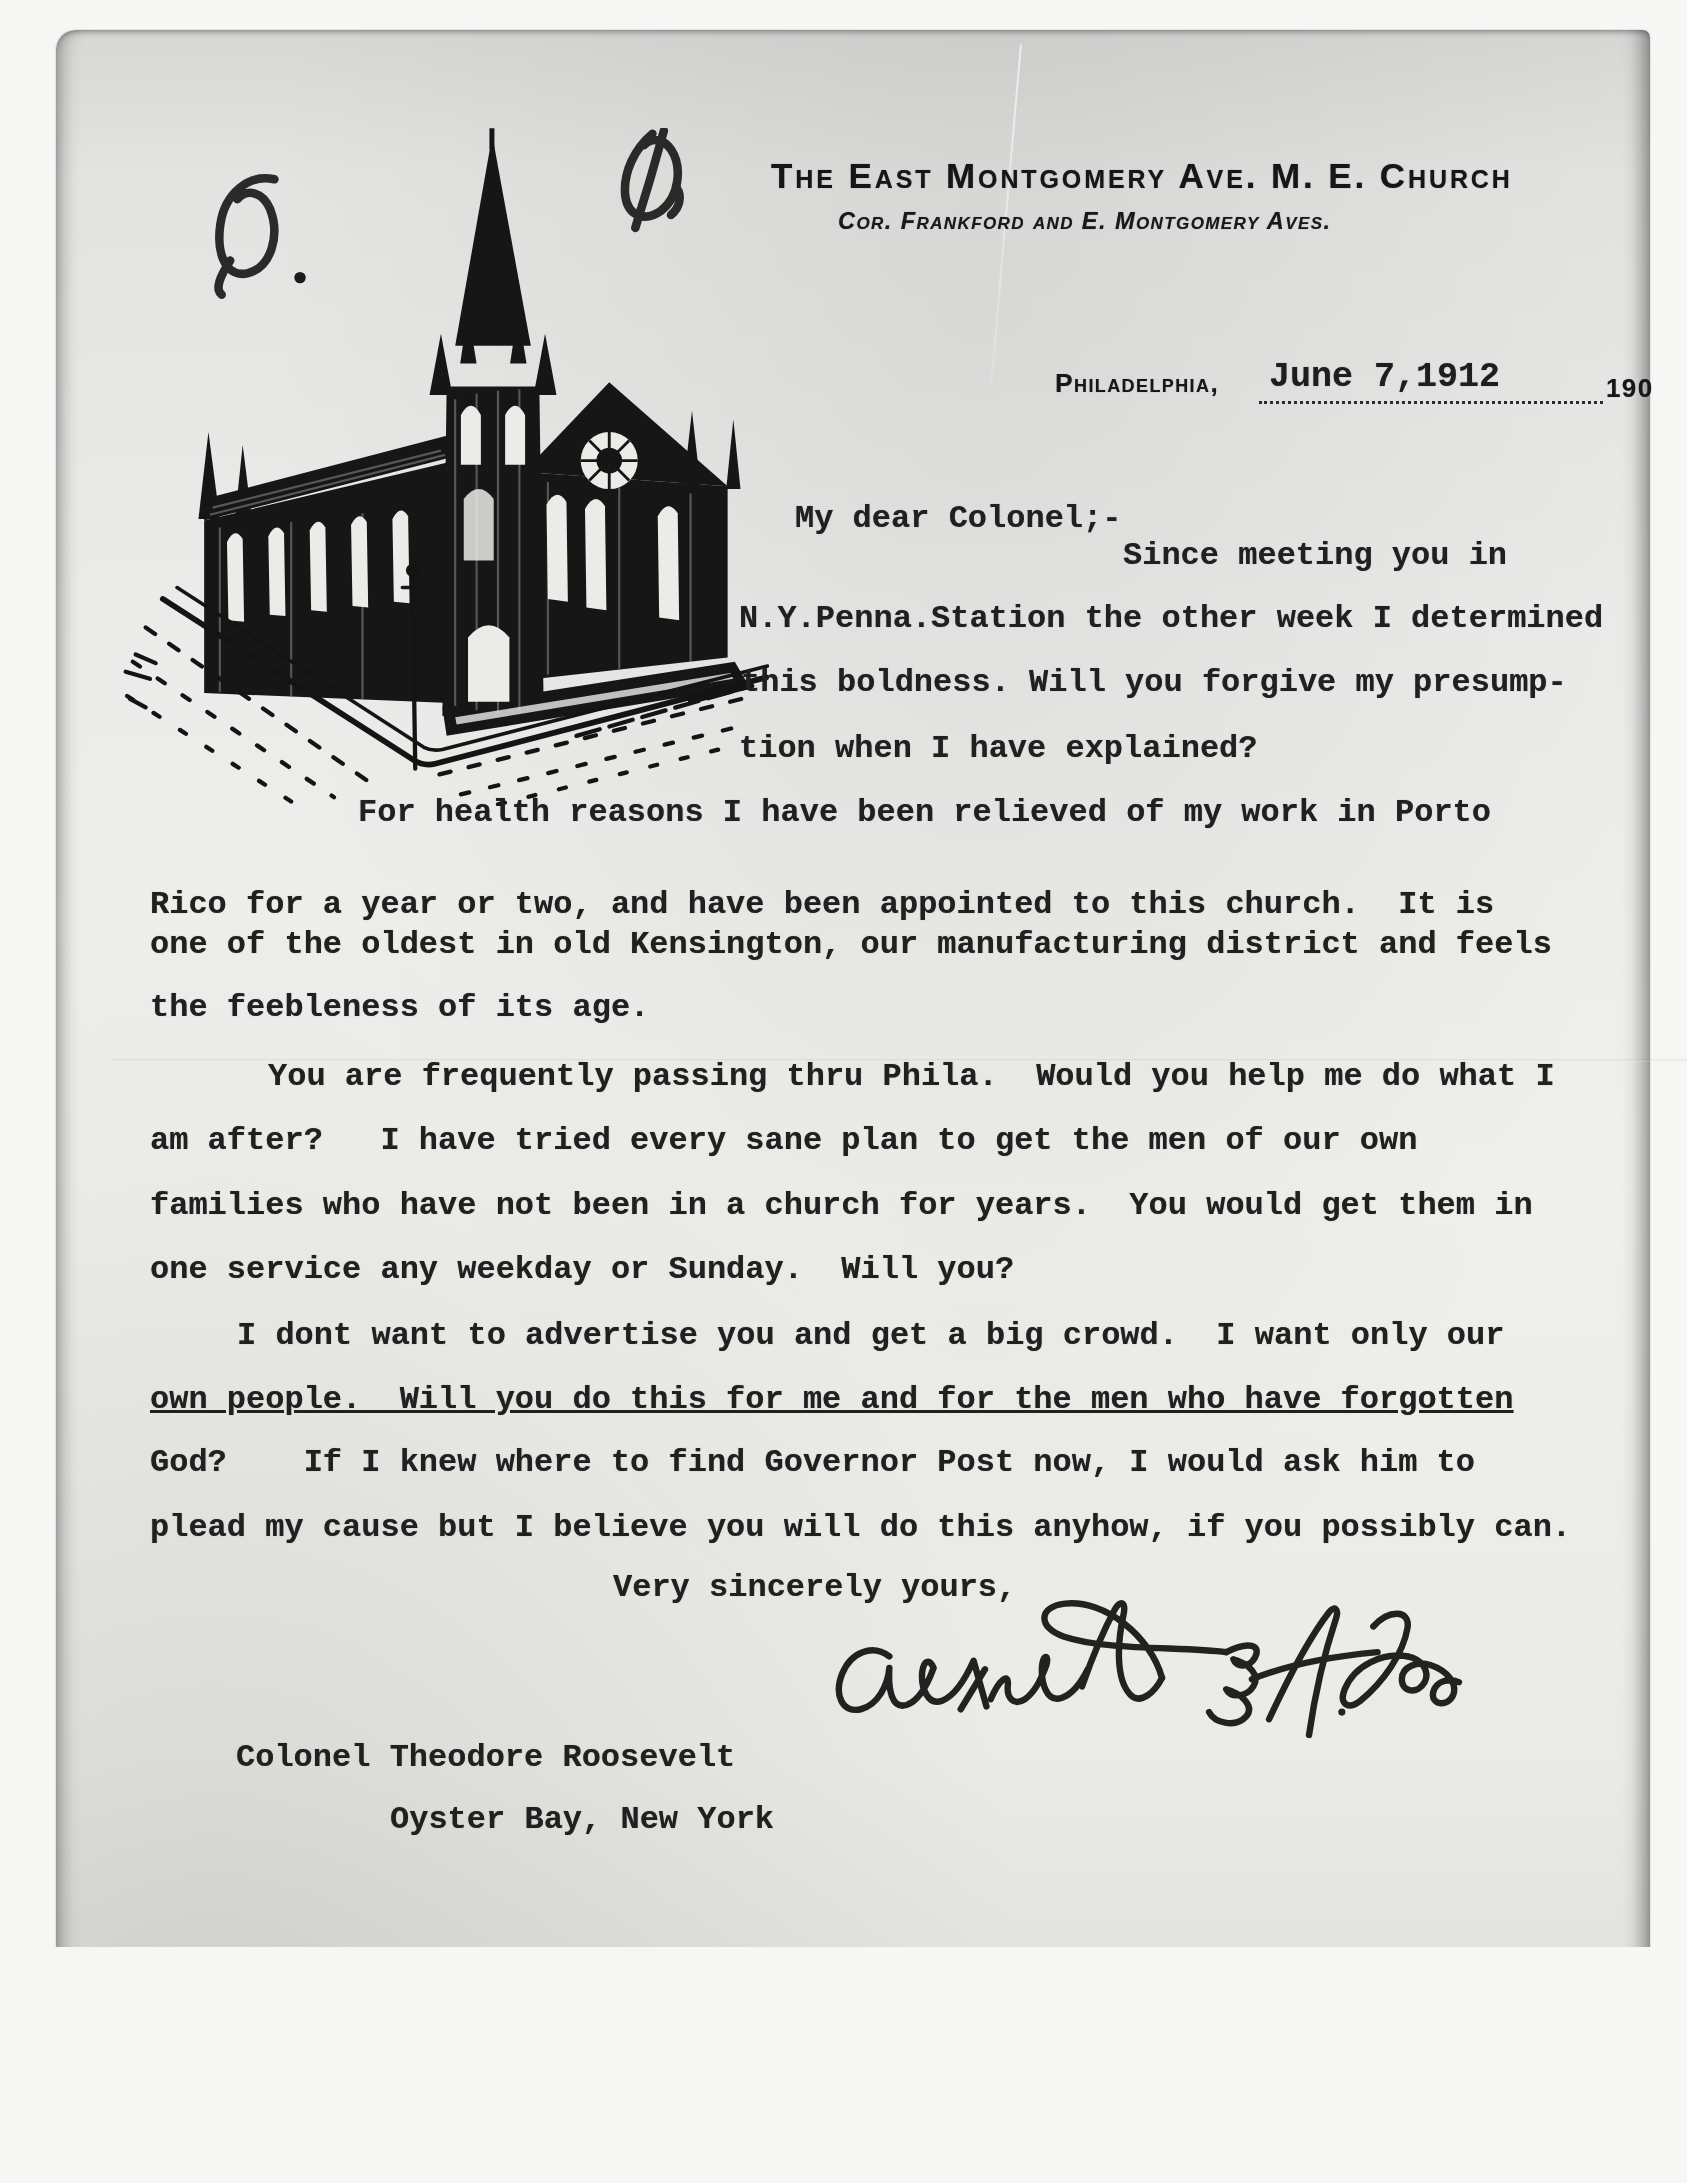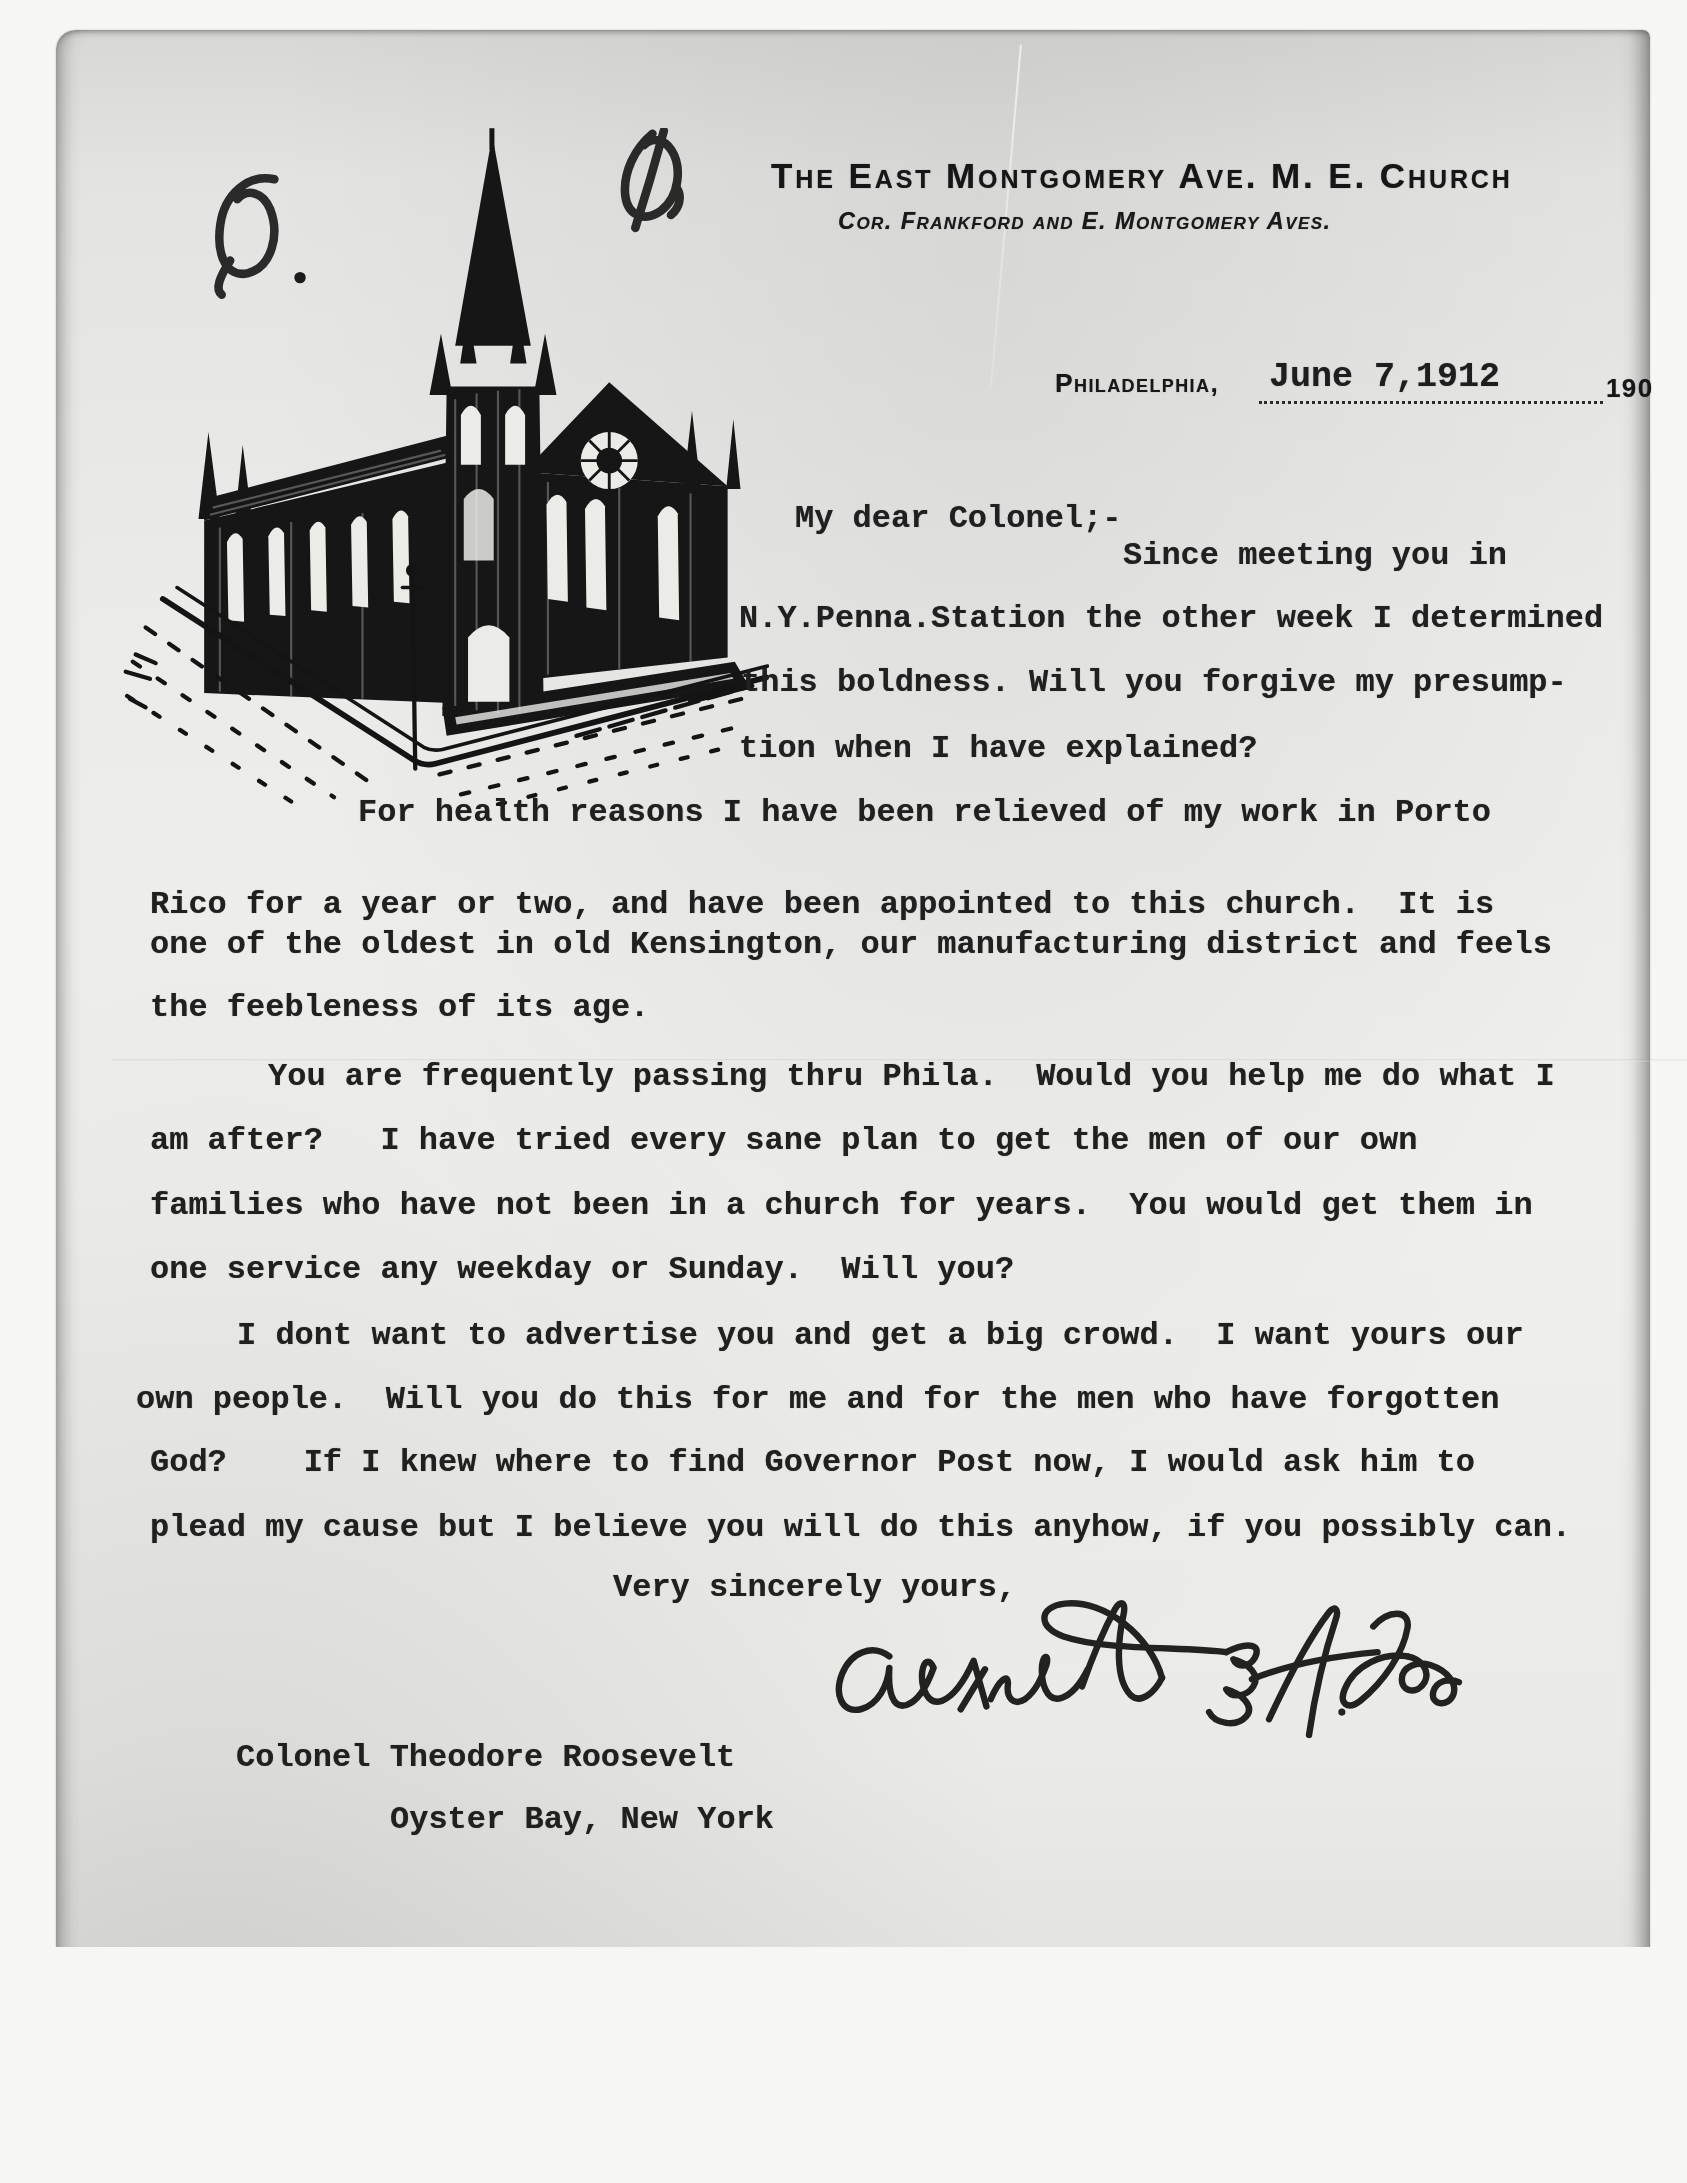--- a/index.html
+++ b/index.html
@@ -167,22 +167,22 @@
         <div class="type-line" style="left: 685px; top: 637px;">this boldness. Will you forgive my presump-</div>
         <div class="type-line" style="left: 683px; top: 703px;">tion when I have explained?</div>
         <div class="type-line" style="left: 302px; top: 767px;">For health reasons I have been relieved of my work in Porto</div>
         <div class="type-line" style="left: 94px; top: 831px; margin-top: 28px;">Rico for a year or two, and have been appointed to this church.  It is</div>
         <div class="type-line" style="left: 94px; top: 899px;">one of the oldest in old Kensington, our manufacturing district and feels</div>
         <div class="type-line" style="left: 94px; top: 962px;">the feebleness of its age.</div>
         <div class="type-line" style="left: 212px; top: 1031px; font-family: Liberation Mono, monospace;">You are frequently passing thru Phila.  Would you help me do what I</div>
         <div class="type-line" style="left: 94px; top: 1095px;">am after?   I have tried every sane plan to get the men of our own</div>
         <div class="type-line" style="left: 94px; top: 1160px;">families who have not been in a church for years.  You would get them in</div>
         <div class="type-line" style="left: 94px; top: 1224px;">one service any weekday or Sunday.  Will you?</div>
-        <div class="type-line" style="left: 181px; top: 1290px;">I dont want to advertise you and get a big crowd.  I want yours our</div>
-        <div class="type-line" style="left: 80px; top: 1354px;">own people.  Will you do this for me and for the men who have forgotten</div>
+        <div class="type-line" style="left: 181px; top: 1290px;">I dont want to advertise you and get a big crowd.  I want only our</div>
+        <div class="type-line" style="left: 94px; top: 1354px; text-decoration: underline;">own people.  Will you do this for me and for the men who have forgotten</div>
         <div class="type-line" style="left: 94px; top: 1417px;">God?    If I knew where to find Governor Post now, I would ask him to</div>
         <div class="type-line" style="left: 94px; top: 1482px;">plead my cause but I believe you will do this anyhow, if you possibly can.</div>
         <div class="type-line" style="left: 557px; top: 1542px;">Very sincerely yours,</div>
         <div class="type-line" style="left: 180px; top: 1712px;">Colonel Theodore Roosevelt</div>
         <div class="type-line" style="left: 334px; top: 1774px; text-align: center;">Oyster Bay, New York</div>
       </div>
 
     <svg class="sig-svg" viewBox="0 0 1020 260">
       <title>Alexander E. H. Leo</title>
       <g fill="none" stroke="#131313" stroke-width="9" stroke-linecap="round" stroke-linejoin="round" opacity=".93">

